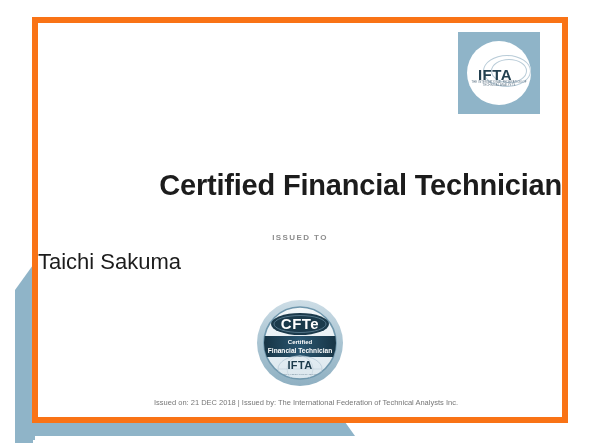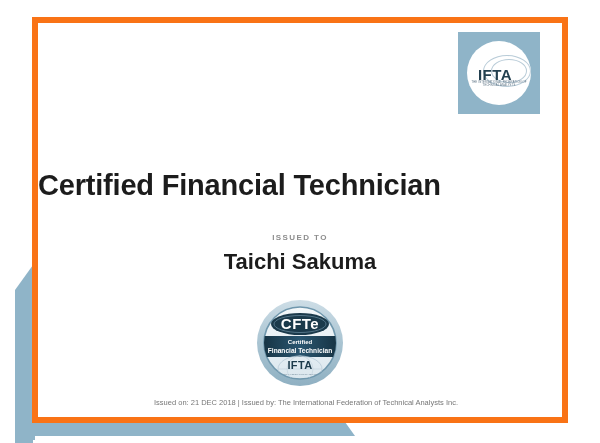--- a/index.html
+++ b/index.html
@@ -89,21 +89,21 @@
     border-radius: 50%;
     border: 1px solid #b9ccd8;
   }
 
   
   #certificate-title {
     position: absolute;
     left: 0;
     right: 0;
     top: 146px;
-    text-align: left;
+    text-align: right;
     font-size: 29px;
     font-weight: bold;
     color: #1c1c1c;
     letter-spacing: -0.2px;
   }
   #issued-to-label {
     position: absolute;
     left: 0;
     right: 0;
     top: 210px;
@@ -111,24 +111,24 @@
     font-size: 8px;
     font-weight: bold;
     color: #8d8d8d;
     letter-spacing: 1.4px;
   }
   #recipient-name {
     position: absolute;
     left: 0;
     right: 0;
     top: 226px;
-    text-align: center;
+    text-align: left;
     font-size: 22px;
     color: #1c1c1c;
-    font-weight: bold;
+    font-weight: normal;
   }
 
   
   #seal {
     position: absolute;
     left: 50%;
     transform: translateX(-50%);
     top: 276px;
     width: 88px;
     height: 88px;

